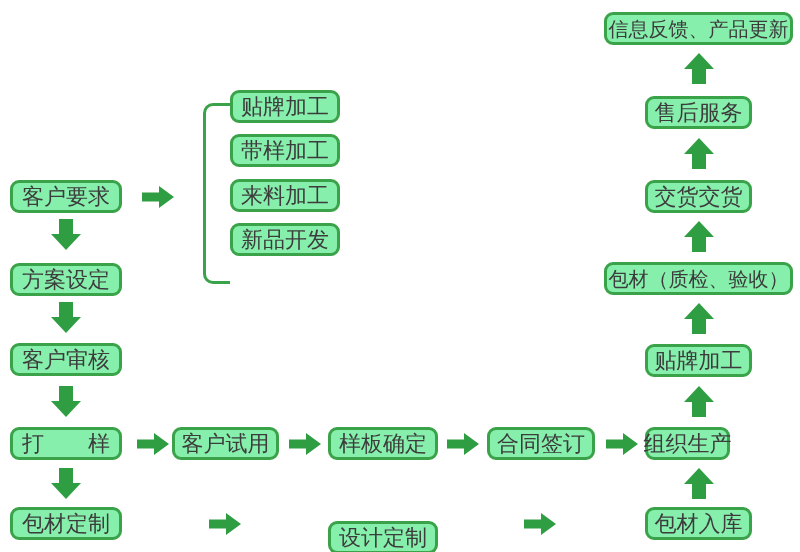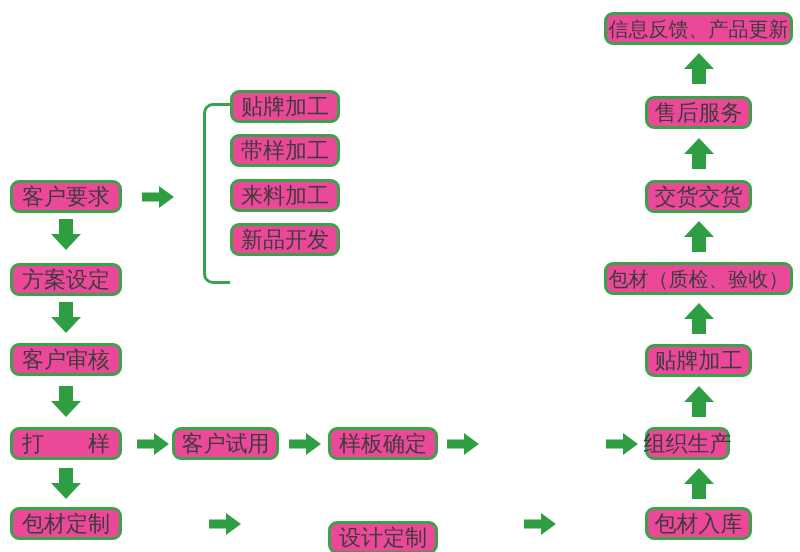--- a/index.html
+++ b/index.html
@@ -7,21 +7,21 @@
     --arrow:#2f9e43;
     --text:#3c3c3c;
   }
   html,body{margin:0;padding:0;background:#fff;}
   .canvas{
     position:relative;width:800px;height:552px;background:#ffffff;
     font-family:"Liberation Sans", sans-serif;overflow:hidden;
   }
   .box{
     position:absolute;height:33px;box-sizing:border-box;
-    border:3px solid var(--green);border-radius:9px;background:#ec4899;
+    border:3px solid var(--green);border-radius:9px;background:#86efac;
     display:flex;align-items:center;justify-content:center;
     font-size:22px;color:var(--text);white-space:nowrap;line-height:1;
   }
   .box.wide{font-size:20px;}
   .arrow{position:absolute;display:block;}
   .arrow polygon{fill:var(--arrow);}
   .bracket{
     position:absolute;left:203px;top:103px;width:27px;height:181px;
     box-sizing:border-box;
     border-left:3px solid var(--green);
@@ -42,20 +42,21 @@
   <div class="box" style="left:10px;top:507px;width:112px">包材定制</div>
 
   <div class="bracket"></div>
   <div class="box" style="left:230px;top:90px;width:110px">贴牌加工</div>
   <div class="box" style="left:230px;top:134px;width:110px">带样加工</div>
   <div class="box" style="left:230px;top:179px;width:110px">来料加工</div>
   <div class="box" style="left:230px;top:223px;width:110px">新品开发</div>
 
   <div class="box" style="left:172px;top:427px;width:107px">客户试用</div>
   <div class="box" style="left:328px;top:427px;width:110px">样板确定</div>
+  <div class="box" style="left:487px;top:427px;width:108px">合同签订</div>
   <div class="box" style="left:645px;top:427px;width:85px">组织生产</div>
 
   <div class="box" style="left:328px;top:521px;width:110px">设计定制</div>
   <div class="box" style="left:645px;top:507px;width:107px">包材入库</div>
 
   <div class="box" style="left:645px;top:344px;width:107px">贴牌加工</div>
   <div class="box wide" style="left:604px;top:262px;width:189px">包材（质检、验收）</div>
   <div class="box" style="left:645px;top:180px;width:107px">交货交货</div>
   <div class="box" style="left:645px;top:96px;width:107px">售后服务</div>
   <div class="box wide" style="left:604px;top:12px;width:189px">信息反馈、产品更新</div>

